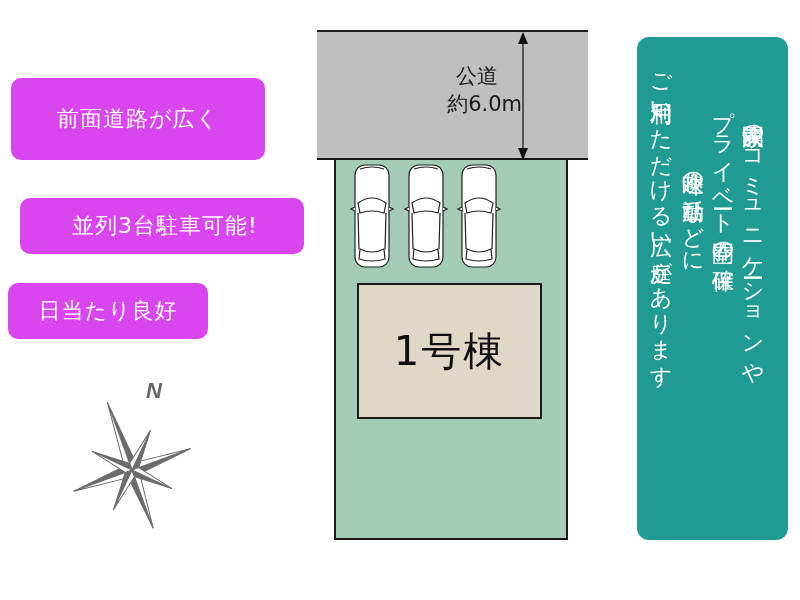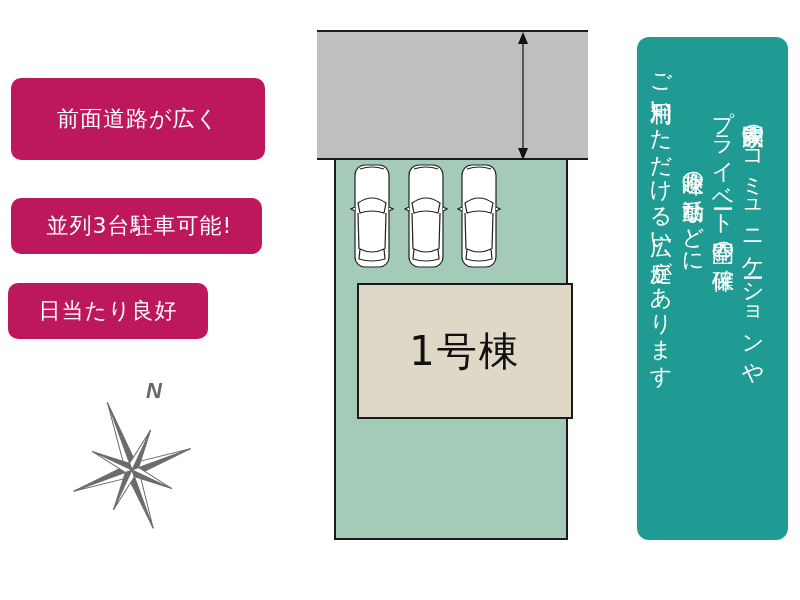--- a/index.html
+++ b/index.html
@@ -2,27 +2,27 @@
 <html><head>
 <meta charset="utf-8">
 <style>
   html, body { margin: 0; padding: 0; }
   body {
     width: 800px; height: 600px; position: relative; overflow: hidden;
     background: #ffffff;
     font-family: "DejaVu Sans", "Liberation Sans", sans-serif;
   }
   .badge {
-    position: absolute; background: #be185d; color: #ffffff;
+    position: absolute; background: #d946ef; color: #ffffff;
     border-radius: 10px; box-sizing: border-box;
     display: flex; flex-direction: column; align-items: center; justify-content: center;
     font-size: 22px; line-height: 30px; letter-spacing: 1px;
   }
   #badge1 { left: 11px; top: 78px; width: 254px; height: 82px; }
-  #badge2 { left: 11px; top: 198px; width: 251px; height: 56px; padding-left: 6px; }
+  #badge2 { left: 20px; top: 198px; width: 284px; height: 56px; padding-left: 6px; }
   #badge3 { left: 8px; top: 283px; width: 200px; height: 56px; }
 
   #compass { position: absolute; left: 70px; top: 370px; width: 130px; height: 160px; }
 
   #road {
     position: absolute; left: 317px; top: 30px; width: 271px; height: 130px;
     background: #bfbfbf; border-top: 2px solid #1a1a1a; border-bottom: 2px solid #1a1a1a;
     box-sizing: border-box;
   }
   #road-label {
@@ -32,21 +32,21 @@
   #road-dim { position: absolute; left: 196px; top: 0; width: 20px; height: 128px; }
 
   #lot {
     position: absolute; left: 334px; top: 160px; width: 234px; height: 380px;
     background: #a4cbb7; border: 2px solid #1a1a1a; border-top: none; box-sizing: border-box;
   }
   .car { position: absolute; top: 163px; width: 44px; height: 106px; }
   #car1 { left: 350px; } #car2 { left: 404px; } #car3 { left: 457px; }
 
   #building {
-    position: absolute; left: 357px; top: 283px; width: 216px; height: 136px;
+    position: absolute; left: 357px; top: 283px; width: 185px; height: 136px;
     background: #e0d8c6; border: 2px solid #1a1a1a; box-sizing: border-box;
     display: flex; align-items: center; justify-content: center;
     font-size: 40px; color: #111111; letter-spacing: 2px;
   }
 
   #side-panel {
     position: absolute; left: 637px; top: 37px; width: 151px; height: 503px;
     background: #1f9b93; border-radius: 12px; color: #fff;
   }
   .vcol {
@@ -93,20 +93,24 @@
       <polygon points="0,44 5,5 0,0" fill="#fff"></polygon>
       <polygon points="44,0 5,5 0,0"></polygon>
       <polygon points="44,0 5,-5 0,0" fill="#fff"></polygon>
       <polygon points="-44,0 -5,-5 0,0"></polygon>
       <polygon points="-44,0 -5,5 0,0" fill="#fff"></polygon>
     </g>
   </g>
 </svg>
 
 <div id="road">
+  <div id="road-label">
+    <div style="text-align:center;padding-left:20px;">公道</div>
+    <div>約6.0m</div>
+  </div>
   <svg id="road-dim" viewBox="0 0 20 128">
     <line x1="10" y1="2" x2="10" y2="126" stroke="#111" stroke-width="1.2"></line>
     <polygon points="10,0 5,12 15,12" fill="#111"></polygon>
     <polygon points="10,128 5,116 15,116" fill="#111"></polygon>
   </svg>
 </div>
 
 <div id="lot"></div>
 
 <svg id="car1" class="car" viewBox="0 0 44 106">

